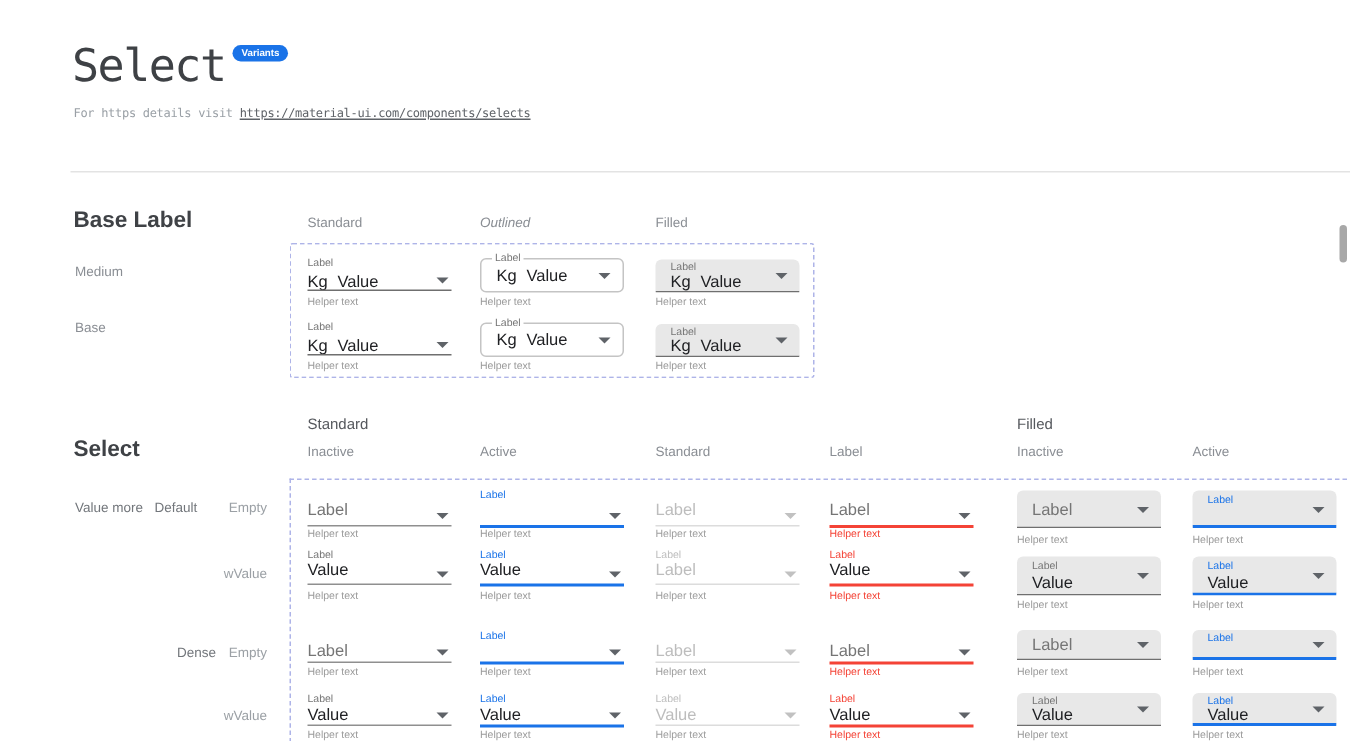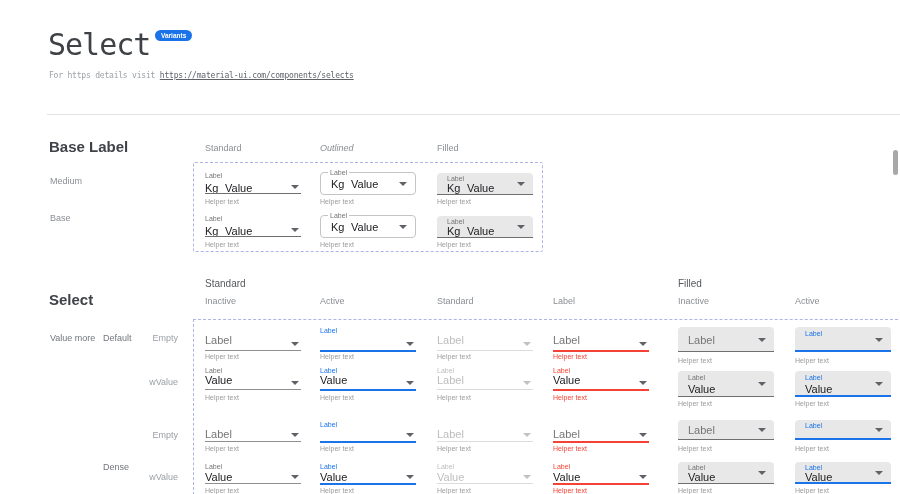--- a/index.html
+++ b/index.html
@@ -53,21 +53,21 @@
   <span class="glbl" style="left:678px; top:278px;">Filled</span>
   <span class="lbl" style="left:205px; top:296px;">Inactive</span>
   <span class="lbl" style="left:320px; top:296px;">Active</span>
   <span class="lbl" style="left:437px; top:296px;">Standard</span>
   <span class="lbl" style="left:553px; top:296px;">Label</span>
   <span class="lbl" style="left:678px; top:296px;">Inactive</span>
   <span class="lbl" style="left:795px; top:296px;">Active</span>
 
   <span class="rlbl" style="left:50px; top:333px;">Value more</span>
   <span class="rlbl" style="left:103px; top:333px;">Default</span>
-  <span class="rlbl" style="left:103px; top:430px;margin-top:32px;">Dense</span>
+  <span class="rlbl" style="left:118px; top:430px;">Dense</span>
   <span class="klbl" style="left:130px; top:333px;">Empty</span>
   <span class="klbl" style="left:130px; top:377px;">wValue</span>
   <span class="klbl" style="left:130px; top:430px;">Empty</span>
   <span class="klbl" style="left:130px; top:472px;">wValue</span>
   <div class="frame2"></div>
 
 <div style="position: absolute; left: 205px; top: 325px; width: 96px; height: 38px;">
       <div style="position: absolute; left: 0px; top: 0px; width: 96px; height: 28px;">
         <div style="position: absolute; left: 0px; top: 9px; color: rgb(117, 117, 117); font-size: 11px; line-height: 12px;">Label</div>
         <div style="position: absolute; top: 17px; right: 2px; width: 0px; height: 0px; border-left: 4px solid transparent; border-right: 4px solid transparent; border-top: 4px solid rgb(95, 99, 104);"></div>

